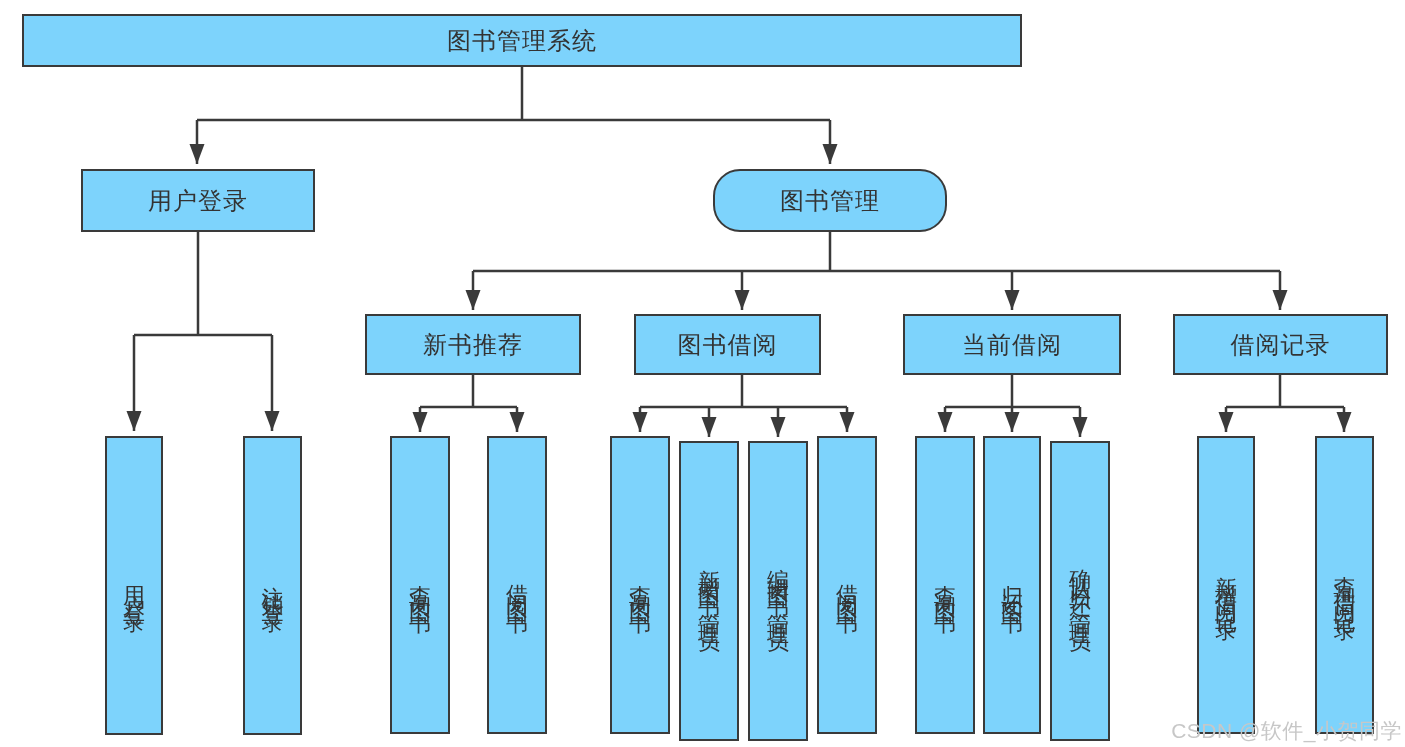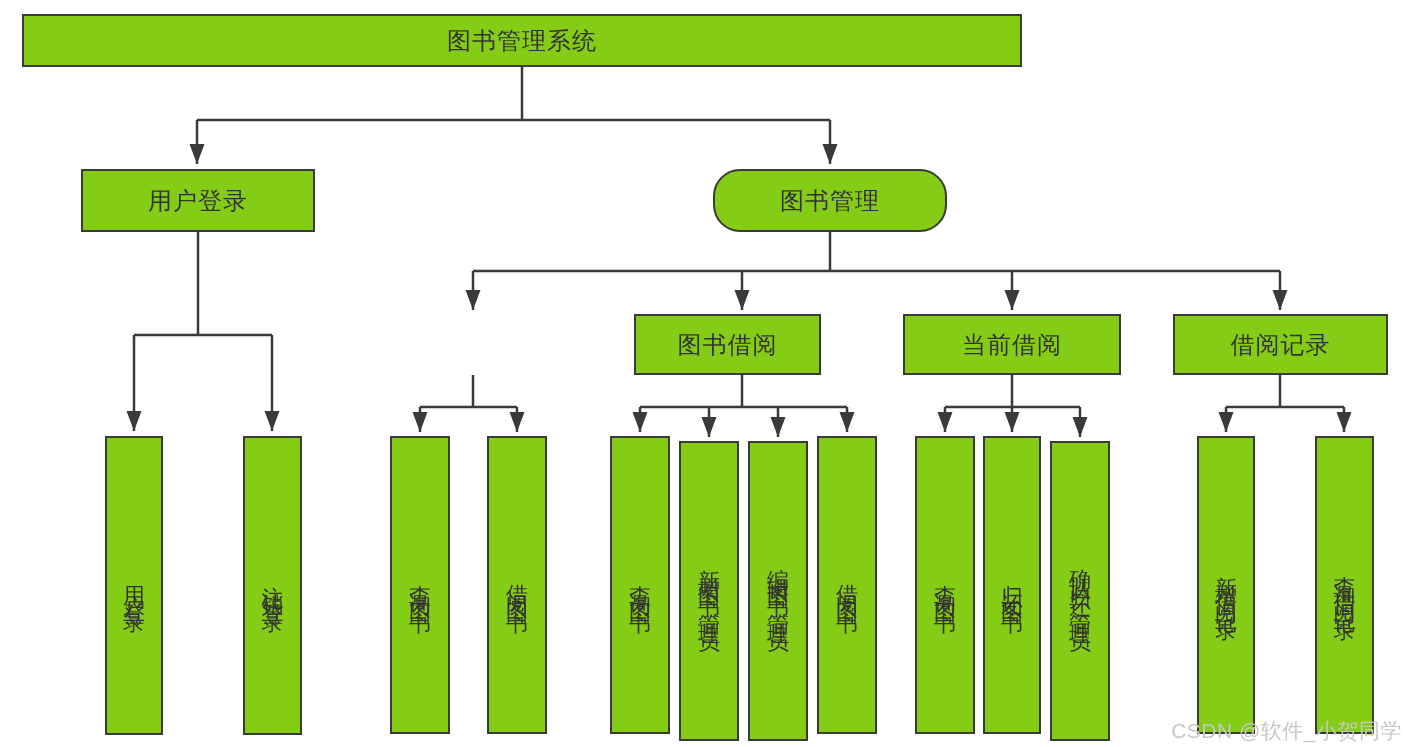--- a/index.html
+++ b/index.html
@@ -8,21 +8,21 @@
     width: 1405px;
     height: 747px;
     background: #ffffff;
     font-family: "Liberation Sans", sans-serif;
     overflow: hidden;
   }
   .wires { position: absolute; left: 0; top: 0; z-index: 1; }
   .box {
     position: absolute;
     box-sizing: border-box;
-    background: #84cc16;
+    background: #7dd3fc;
     border: 2.5px solid #3a3a3a;
     display: flex;
     align-items: center;
     justify-content: center;
     color: #333333;
     font-size: 24px;
     letter-spacing: 1px;
     z-index: 2;
     white-space: nowrap;
   }
@@ -104,20 +104,21 @@
         <line x1="1344" y1="407" x2="1344" y2="432" marker-end="url(#ah)"></line>
       </g>
     </g>
   </svg>
 
   <div class="box" style="left:22px; top:14px; width:1000px; height:53px;">图书管理系统</div>
 
   <div class="box" style="left:81px; top:169px; width:234px; height:63px;">用户登录</div>
   <div class="box" style="left:713px; top:169px; width:234px; height:63px;border-radius:27px;">图书管理</div>
 
+  <div class="box" style="left:365px; top:314px; width:216px; height:61px;">新书推荐</div>
   <div class="box" style="left:634px; top:314px; width:187px; height:61px;">图书借阅</div>
   <div class="box" style="left:903px; top:314px; width:218px; height:61px;">当前借阅</div>
   <div class="box" style="left:1173px; top:314px; width:215px; height:61px;">借阅记录</div>
 
   <div class="box vbox" style="left:105px; top:436px; width:58px; height:299px;">用户登录</div>
   <div class="box vbox" style="left:243px; top:436px; width:59px; height:299px;">注销登录</div>
 
   <div class="box vbox" style="left:390px; top:436px; width:60px; height:298px;">查询图书</div>
   <div class="box vbox" style="left:487px; top:436px; width:60px; height:298px;">借阅图书</div>
 

